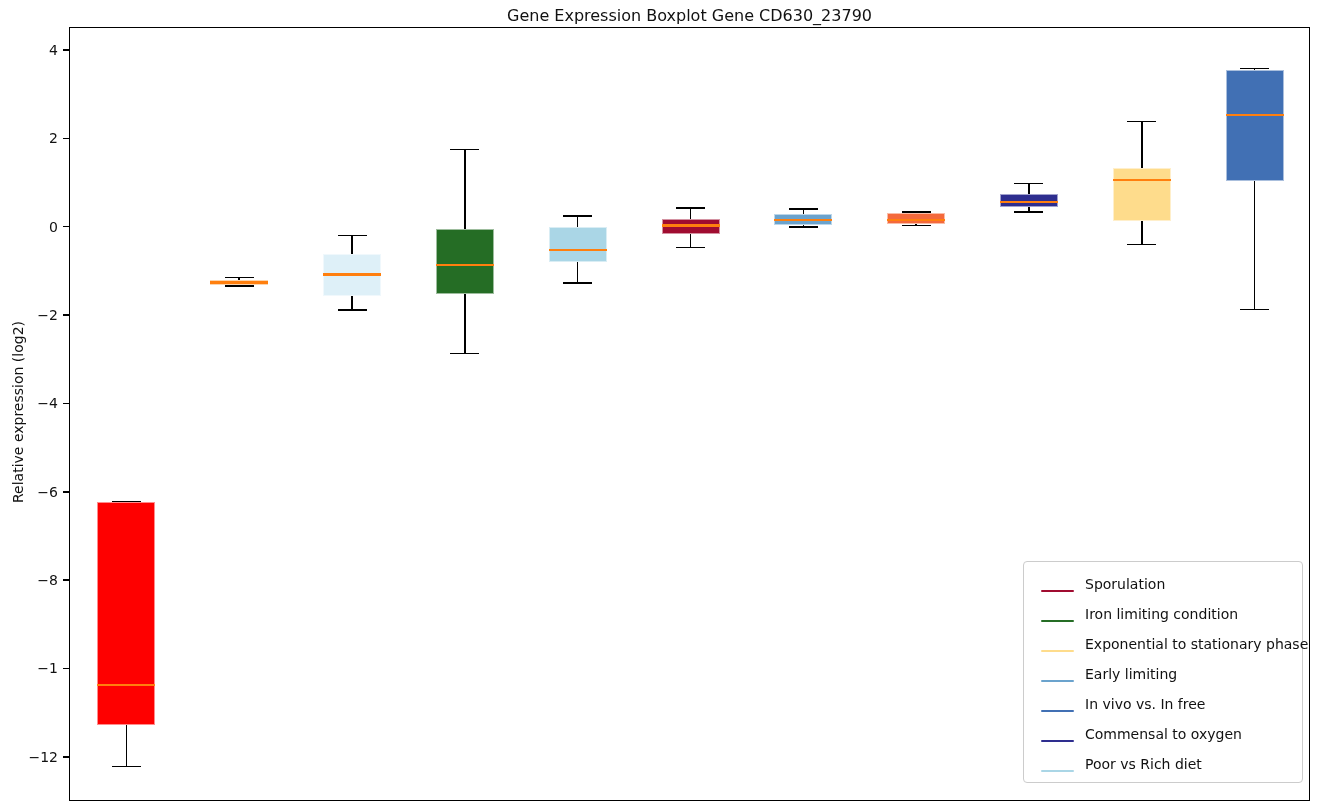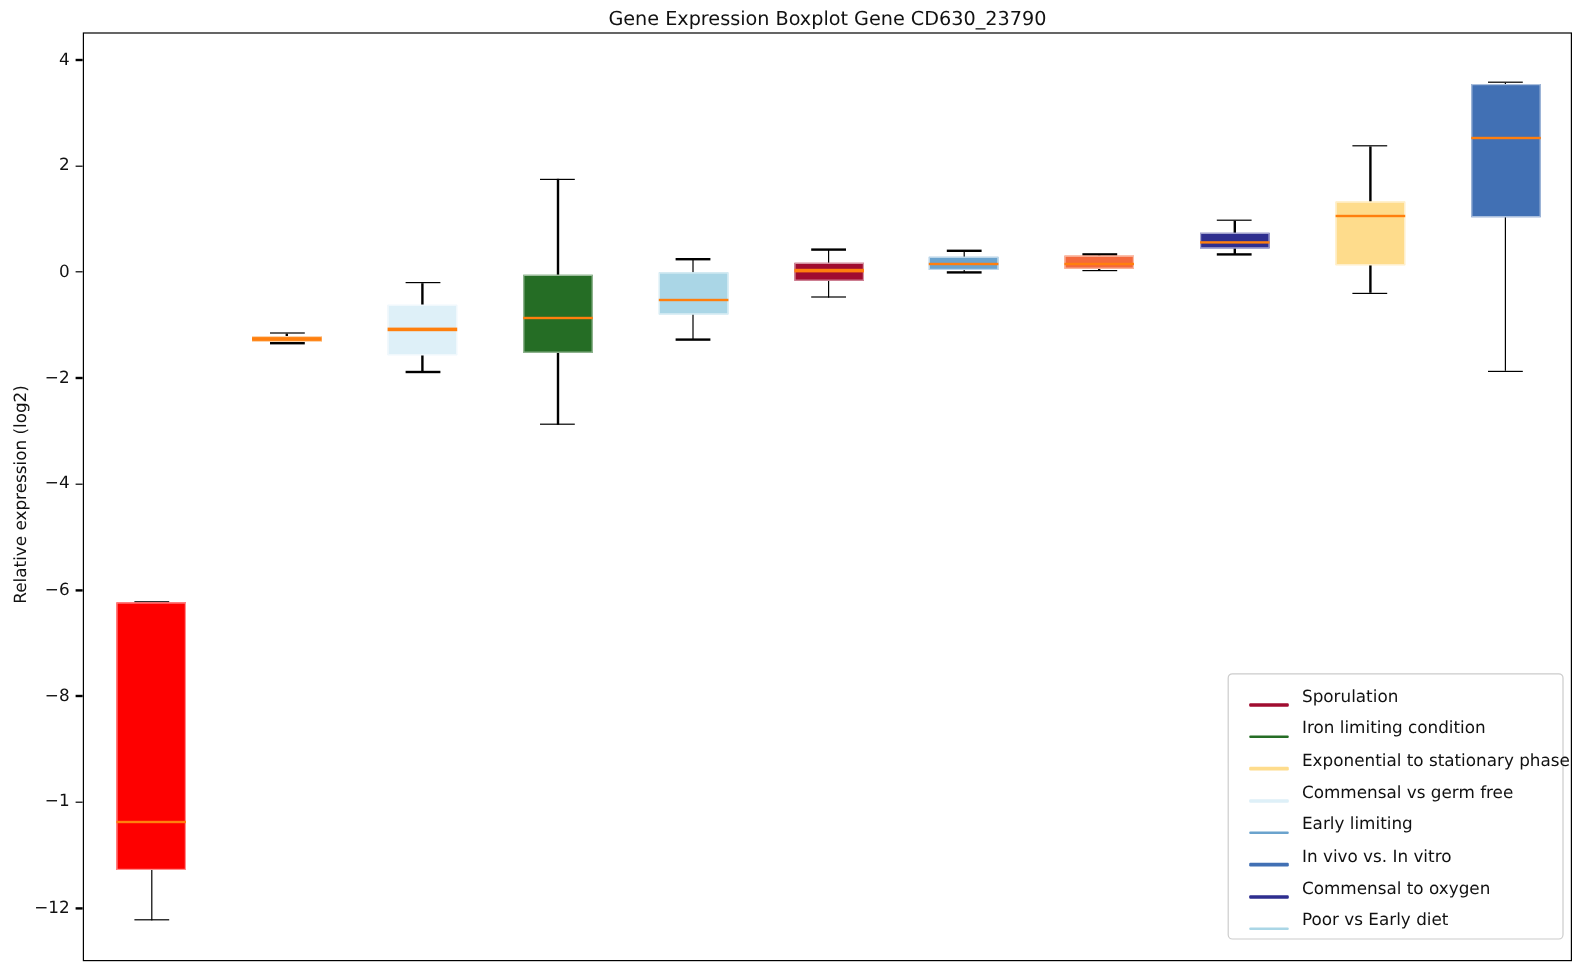--- a/index.html
+++ b/index.html
@@ -177,33 +177,29 @@
       </div>
       <div class="legend-item">
         <div class="legend-swatch" style="background: rgb(37, 109, 37);"></div>
         <div class="legend-label">Iron limiting condition</div>
       </div>
       <div class="legend-item">
         <div class="legend-swatch" style="background: rgb(254, 220, 140);"></div>
         <div class="legend-label">Exponential to stationary phase</div>
       </div>
       <div class="legend-item">
-        <div class="legend-swatch" style="background: rgb(222, 240, 248);"></div>
-        <div class="legend-label">Commensal vs germ free</div>
-      </div>
-      <div class="legend-item">
         <div class="legend-swatch" style="background: rgb(107, 163, 205);"></div>
         <div class="legend-label">Early limiting</div>
       </div>
       <div class="legend-item">
         <div class="legend-swatch" style="background: rgb(65, 112, 180);"></div>
-        <div class="legend-label">In vivo vs. In vitro</div>
+        <div class="legend-label">In vivo vs. In free</div>
       </div>
       <div class="legend-item">
         <div class="legend-swatch" style="background: rgb(46, 46, 143);"></div>
         <div class="legend-label">Commensal to oxygen</div>
       </div>
       <div class="legend-item">
         <div class="legend-swatch" style="background: rgb(170, 214, 230);"></div>
-        <div class="legend-label">Poor vs Early diet</div>
+        <div class="legend-label">Poor vs Rich diet</div>
       </div>
     </div>
 </div>
 
 </body></html>

